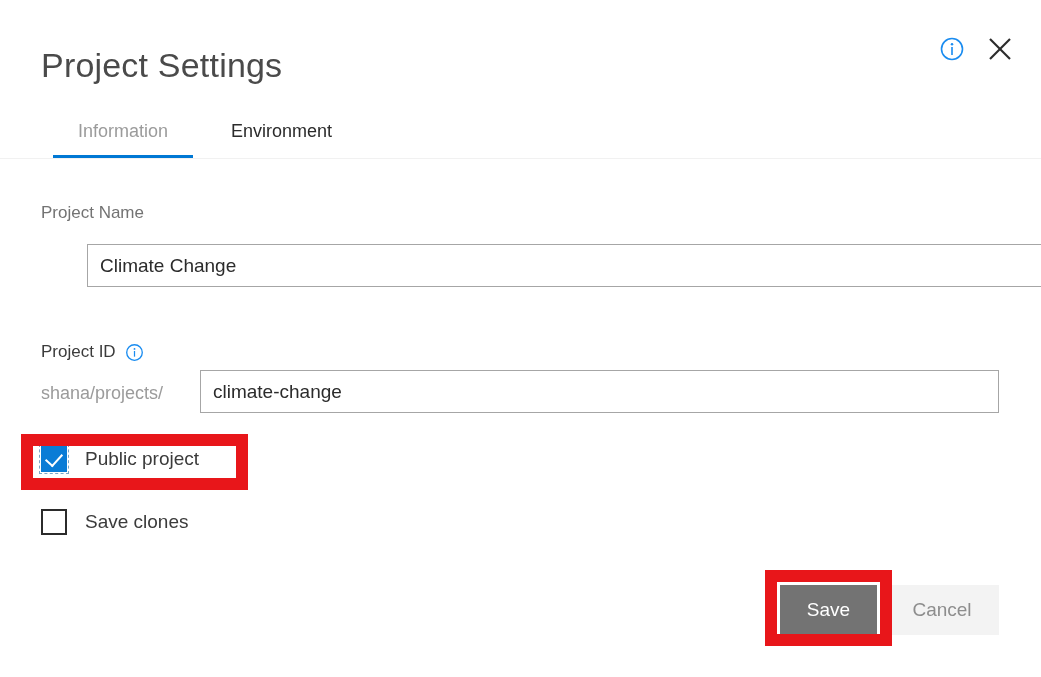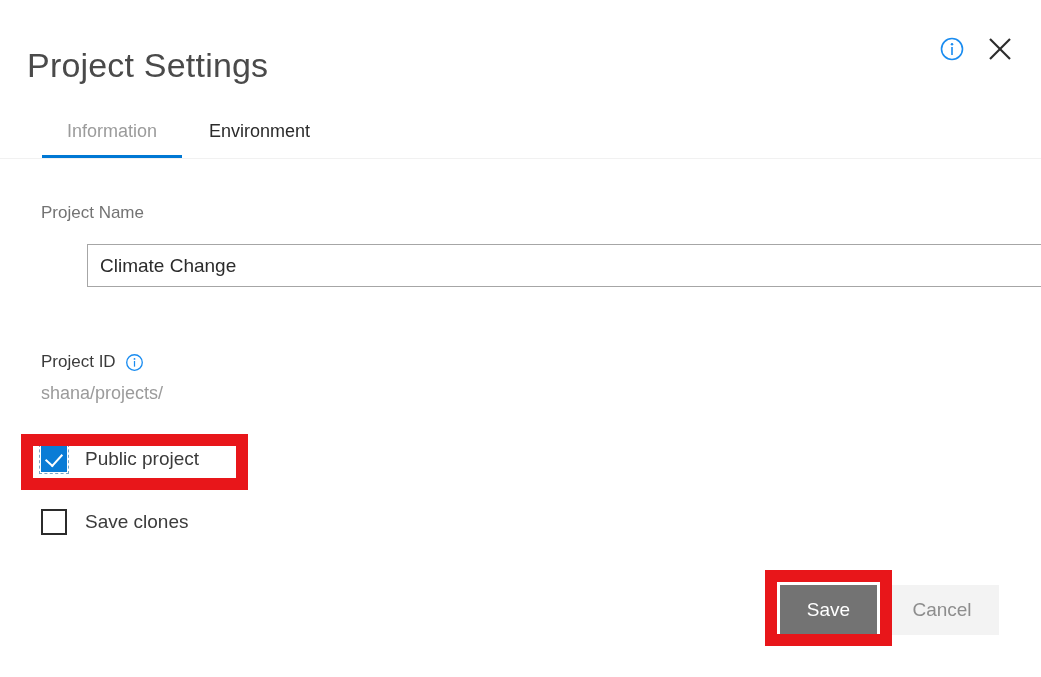--- a/index.html
+++ b/index.html
@@ -19,21 +19,21 @@
 
   
   #dialog-header {
     position: absolute;
     left: 0; top: 0;
     width: 1041px;
     height: 159px;
   }
   #page-title {
     position: absolute;
-    left: 27px;
+    left: 41px;
     top: 44px;
     font-size: 34px;
     font-weight: 300;
     letter-spacing: 0.2px;
     color: #4a4a4a;
     line-height: 42px;
     white-space: nowrap;
   }
 
   #header-actions {
@@ -51,25 +51,25 @@
     background: none;
     border: none;
     padding: 0;
     cursor: pointer;
     line-height: 0;
   }
 
   
   #tabs {
     position: absolute;
-    left: 41px;
+    left: 52px;
     top: 118px;
     display: flex;
     align-items: flex-end;
-    gap: 0;
+    gap: 11px;
   }
   .tab {
     position: relative;
     padding: 0 26px 14px 26px;
     font-size: 18px;
     line-height: 26px;
     white-space: nowrap;
     cursor: pointer;
     background: none;
     border: none;
@@ -129,21 +129,21 @@
     font-size: 19px;
     color: #2b2b2b;
     padding: 0 12px;
     outline: none;
     margin-left: 46px;
   }
 
   #project-id-row {
     position: absolute;
     left: 41px;
-    top: 192px;
+    top: 182px;
     display: flex;
     align-items: center;
     gap: 9px;
   }
   #label-project-id {
     font-size: 17px;
     line-height: 22px;
     color: #3b3b3b;
     white-space: nowrap;
   }
@@ -318,20 +318,21 @@
       <svg width="19" height="19" viewBox="0 0 20 20">
         <circle cx="10" cy="10" r="8.2" fill="none" stroke="#1a8cf0" stroke-width="1.4"></circle>
         <circle cx="10" cy="6.2" r="1" fill="#1a8cf0"></circle>
         <rect x="9.35" y="8.4" width="1.3" height="6" fill="#1a8cf0"></rect>
       </svg>
     </span>
   </div>
 
   <div id="project-id-prefix">shana/projects/</div>
 
+  <input id="input-project-id" type="text" value="climate-change" placeholder="project-id" style="">
 
   <div class="check-row" id="row-public-project">
     <span class="cbox checked"></span>
     <span class="check-label">Public project</span>
   </div>
 
   <div class="check-row" id="row-hide-clones">
     <span class="cbox"></span>
     <span class="check-label">Save clones</span>
   </div>

